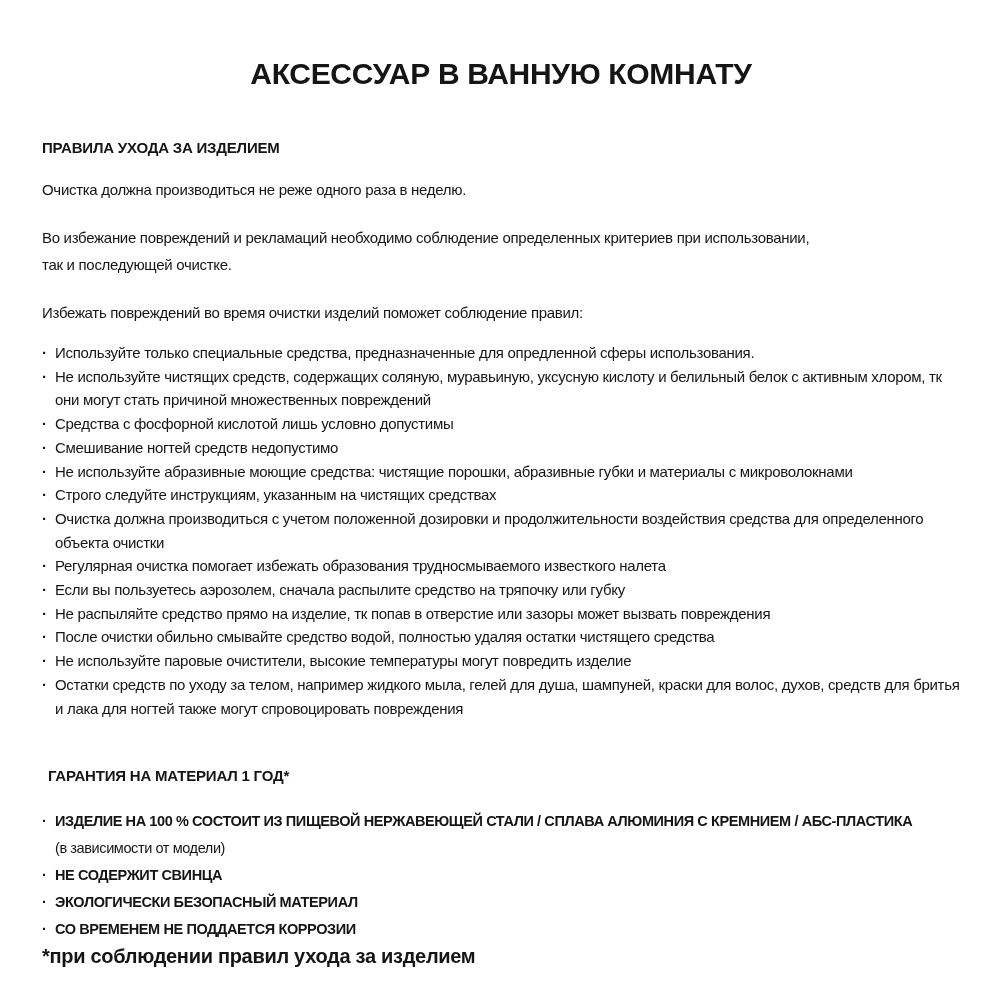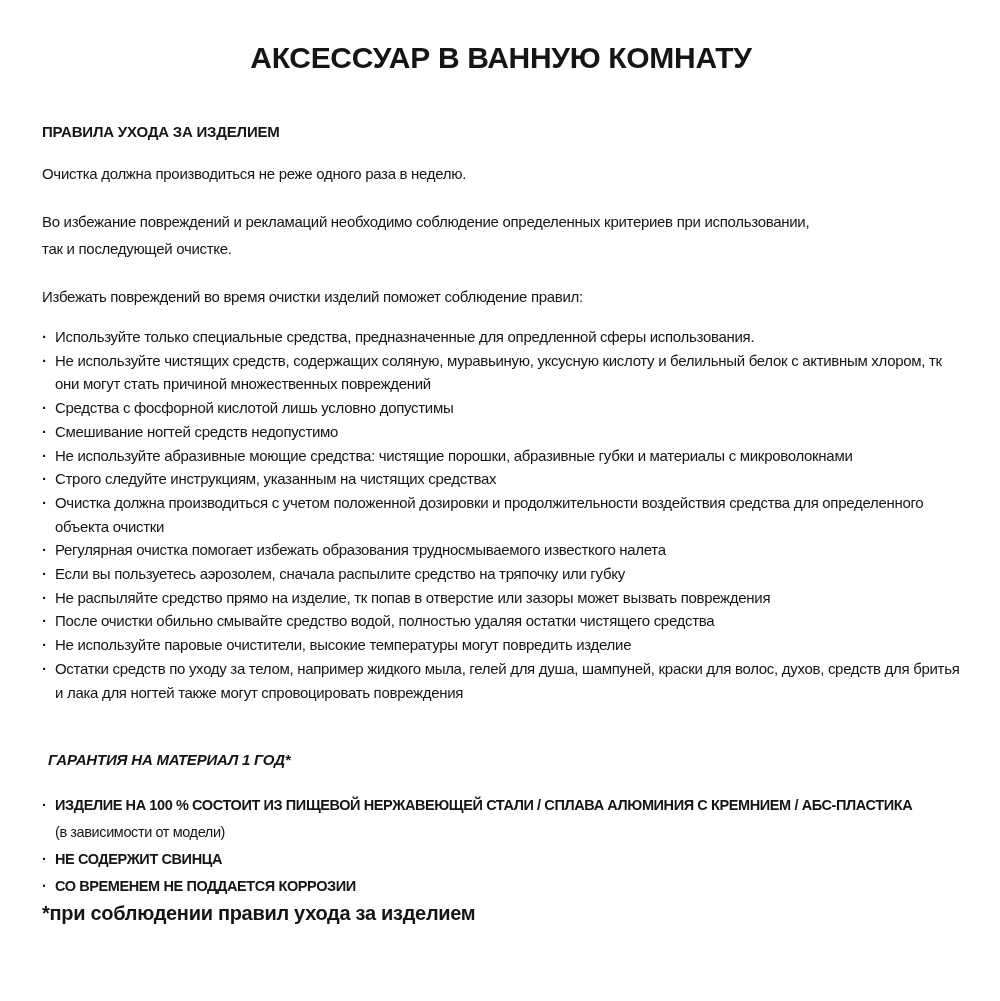--- a/index.html
+++ b/index.html
@@ -5,21 +5,21 @@
   html, body { margin: 0; padding: 0; }
   body {
     width: 1000px;
     height: 1001px;
     background: #ffffff;
     color: #151515;
     font-family: "Liberation Sans", sans-serif;
     overflow: hidden;
     -webkit-font-smoothing: antialiased;
   }
-  .page { padding: 40px 40px 0 42px; box-sizing: border-box; }
+  .page { padding: 56px 40px 0 42px; box-sizing: border-box; }
 
   .title {
     text-align: center;
     font-size: 30px;
     line-height: 36px;
     font-weight: 700;
     letter-spacing: -0.3px;
     margin: 0;
   }
 
@@ -58,21 +58,20 @@
     font-weight: 700;
   }
 
   .warranty { margin-top: 46px; }
   .warranty-heading {
     font-size: 15px;
     line-height: 19px;
     font-weight: 700;
     letter-spacing: -0.2px;
     margin: 0 0 0 6px;
-    font-style: italic;
   }
   ul.warranty-list {
     list-style: none;
     margin: 23px 0 0 0;
     padding: 0;
     font-size: 14.5px;
     line-height: 27px;
     font-weight: 700;
     letter-spacing: -0.4px;
   }
@@ -118,19 +117,19 @@
     <li><span class="marker">·</span><span>После очистки обильно смывайте средство водой, полностью удаляя остатки чистящего средства</span></li>
     <li><span class="marker">·</span><span>Не используйте паровые очистители, высокие температуры могут повредить изделие</span></li>
     <li><span class="marker">·</span><span>Остатки средств по уходу за телом, например жидкого мыла, гелей для душа, шампуней, краски для волос, духов, средств для бритья и лака для ногтей также могут спровоцировать повреждения</span></li>
   </ul>
 
   <div class="warranty">
     <h3 class="warranty-heading">ГАРАНТИЯ НА МАТЕРИАЛ 1 ГОД*</h3>
     <ul class="warranty-list">
       <li><span class="marker">·</span><span>ИЗДЕЛИЕ НА 100 % СОСТОИТ ИЗ ПИЩЕВОЙ НЕРЖАВЕЮЩЕЙ СТАЛИ / СПЛАВА АЛЮМИНИЯ С КРЕМНИЕМ / АБС-ПЛАСТИКА</span><br><span class="model-note">(в зависимости от модели)</span></li>
       <li><span class="marker">·</span><span>НЕ СОДЕРЖИТ СВИНЦА</span></li>
-      <li><span class="marker">·</span></li>
+      <li><span class="marker">·</span><span>ЭКОЛОГИЧЕСКИ БЕЗОПАСНЫЙ МАТЕРИАЛ</span></li>
       <li><span class="marker">·</span><span>СО ВРЕМЕНЕМ НЕ ПОДДАЕТСЯ КОРРОЗИИ</span></li>
     </ul>
     <p class="footnote">*при соблюдении правил ухода за изделием</p>
   </div>
 
 </div>
 
 </body></html>

